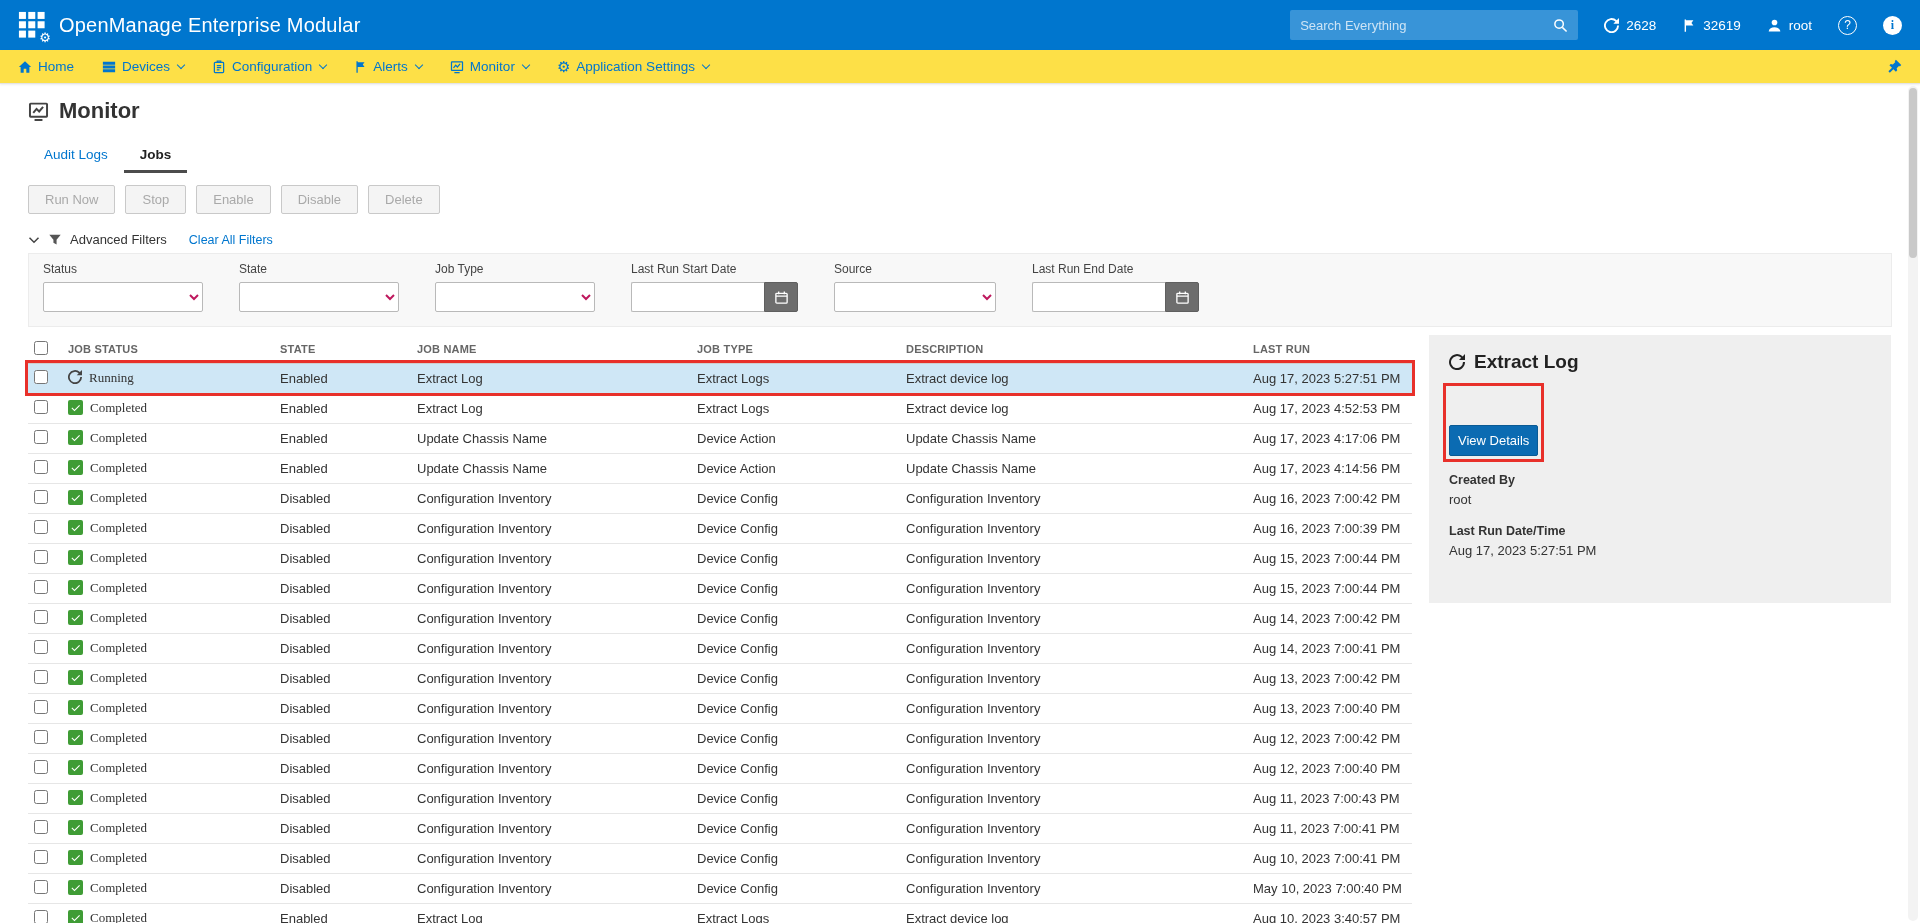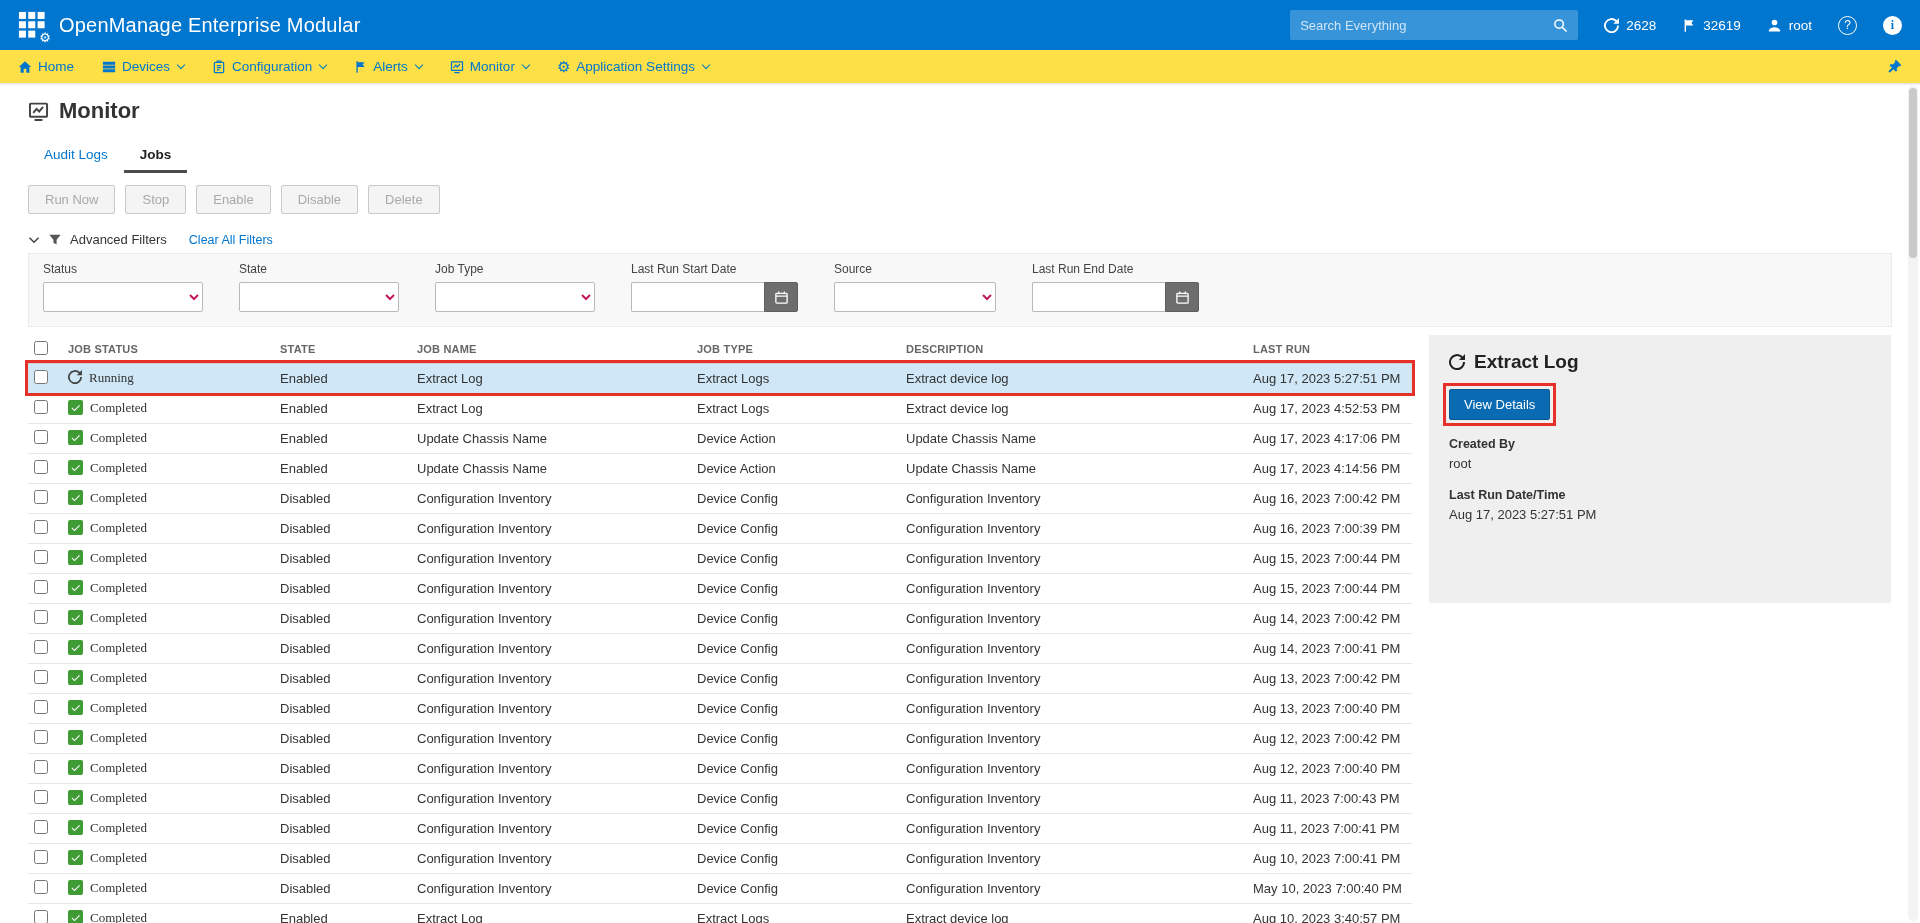--- a/index.html
+++ b/index.html
@@ -79,21 +79,21 @@
   .run-icon { color:#444; display:inline-flex; flex:0 0 auto; }
   input[type=checkbox] { width:14px; height:14px; margin:0 0 0 2px; cursor:pointer; }
   .row-annotation { position:absolute; left:-3px; top:25px; width:calc(100% + 6px); height:36px;
                     border:3px solid var(--annotation); pointer-events:none; }
 
   .details { width:462px; background:var(--panel); padding:16px 20px 22px; min-height:268px; }
   .details-title { display:flex; align-items:center; gap:9px; font-size:19px; font-weight:bold; color:#222; }
   .details-title .run-icon { color:#222; }
   .vd-wrap { position:relative; display:inline-block; margin-top:16px; }
   .vd-btn { background:var(--btn); color:#fff; border:1px solid #0a5a94; font-size:13px;
-            padding:7px 14px; border-radius:2px; font-family:inherit; cursor:pointer; }
+            padding:7px 8px; border-radius:2px; font-family:inherit; cursor:pointer;margin-top:36px; }
   .vd-annotation { position:absolute; left:-6px; top:-6px; right:-6px; bottom:-6px;
                    border:3px solid var(--annotation); pointer-events:none; }
   .dfield { margin-top:17px; }
   .dlabel { font-weight:bold; font-size:12.5px; color:#333; }
   .dvalue { font-size:13px; color:#333; margin-top:5px; }
 
   
   .scrollbar { position:absolute; top:86px; right:2px; bottom:2px; width:10px; background:#f3f3f3; border-radius:5px; }
   .scroll-thumb { position:absolute; top:2px; left:1px; width:8px; height:170px; background:#c9c9c9; border-radius:4px; cursor:pointer; }
 

